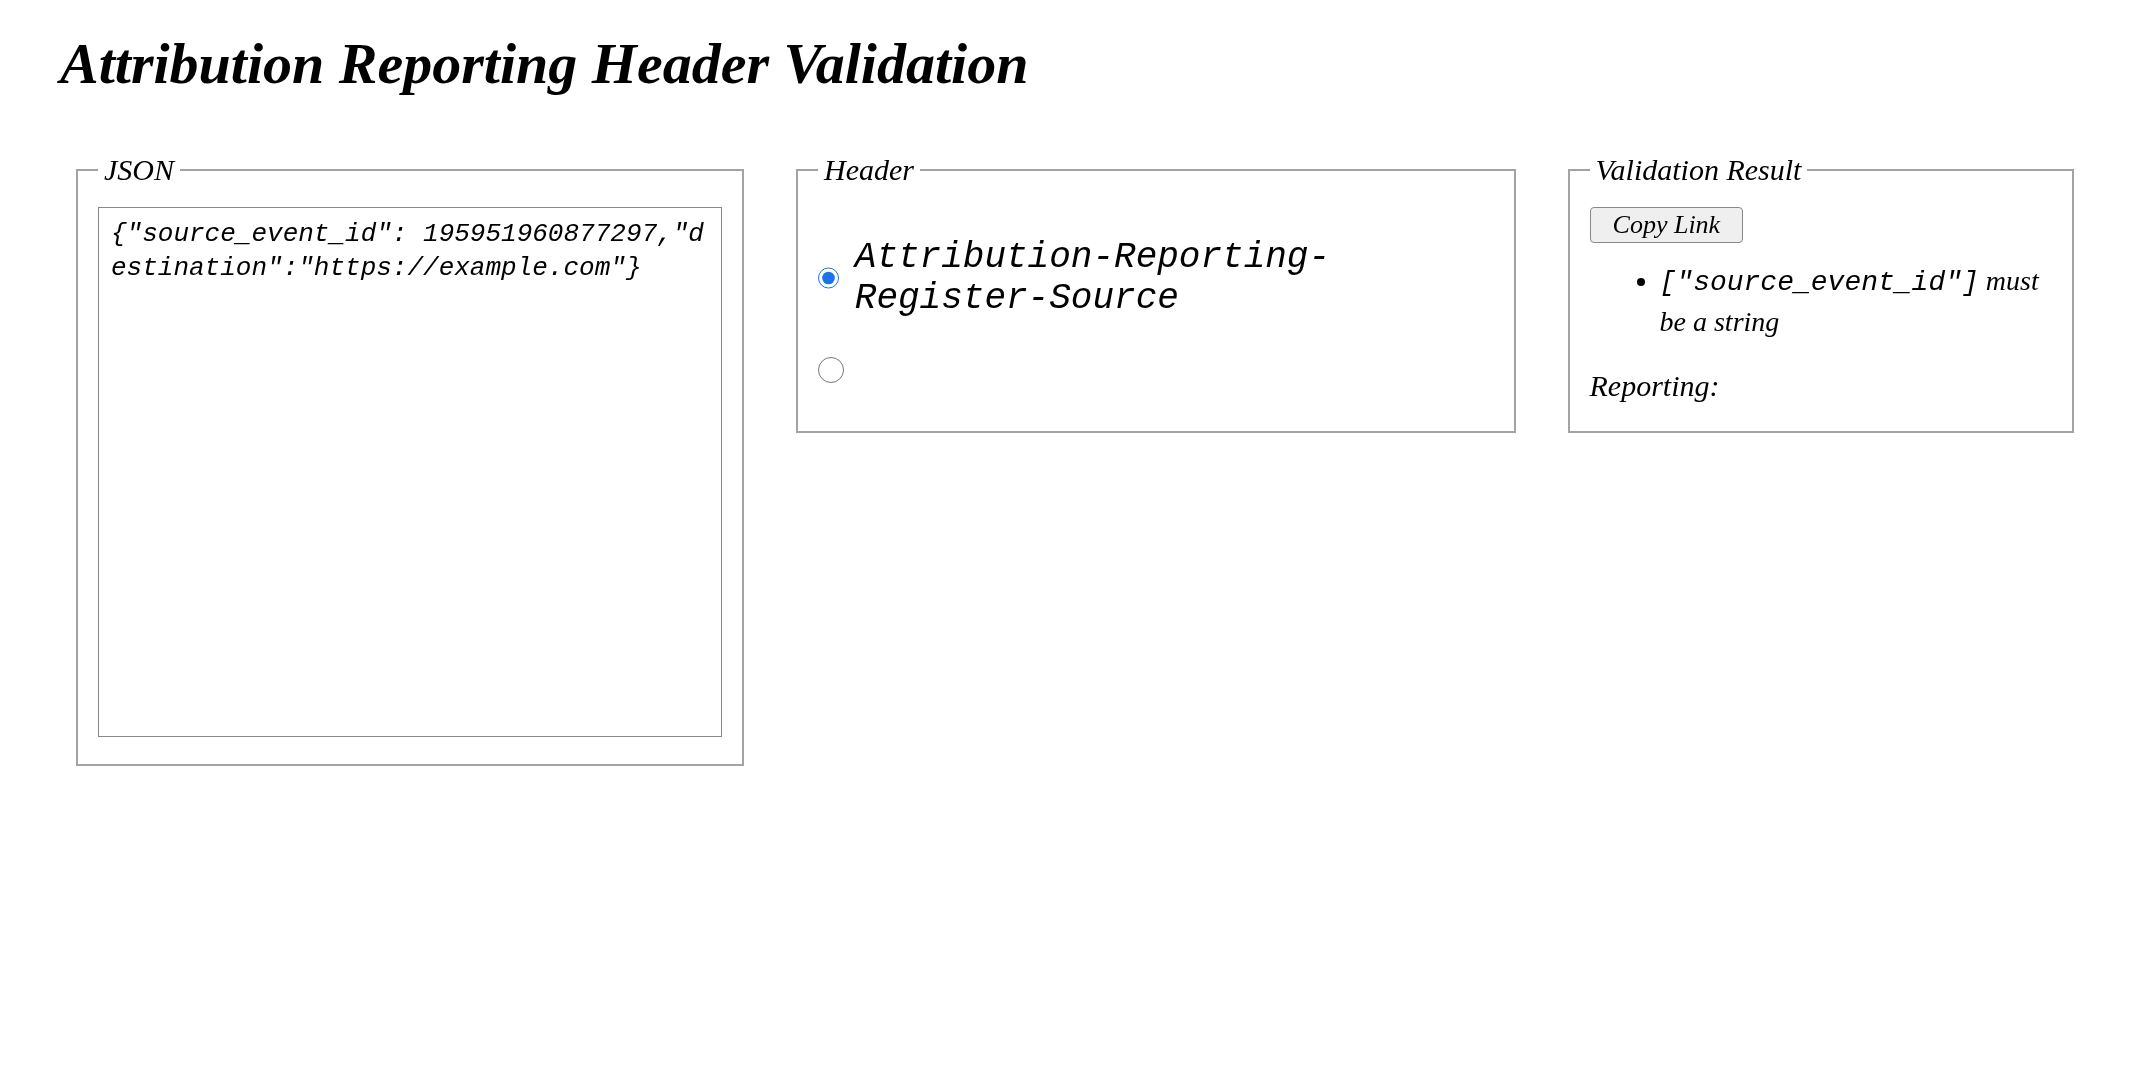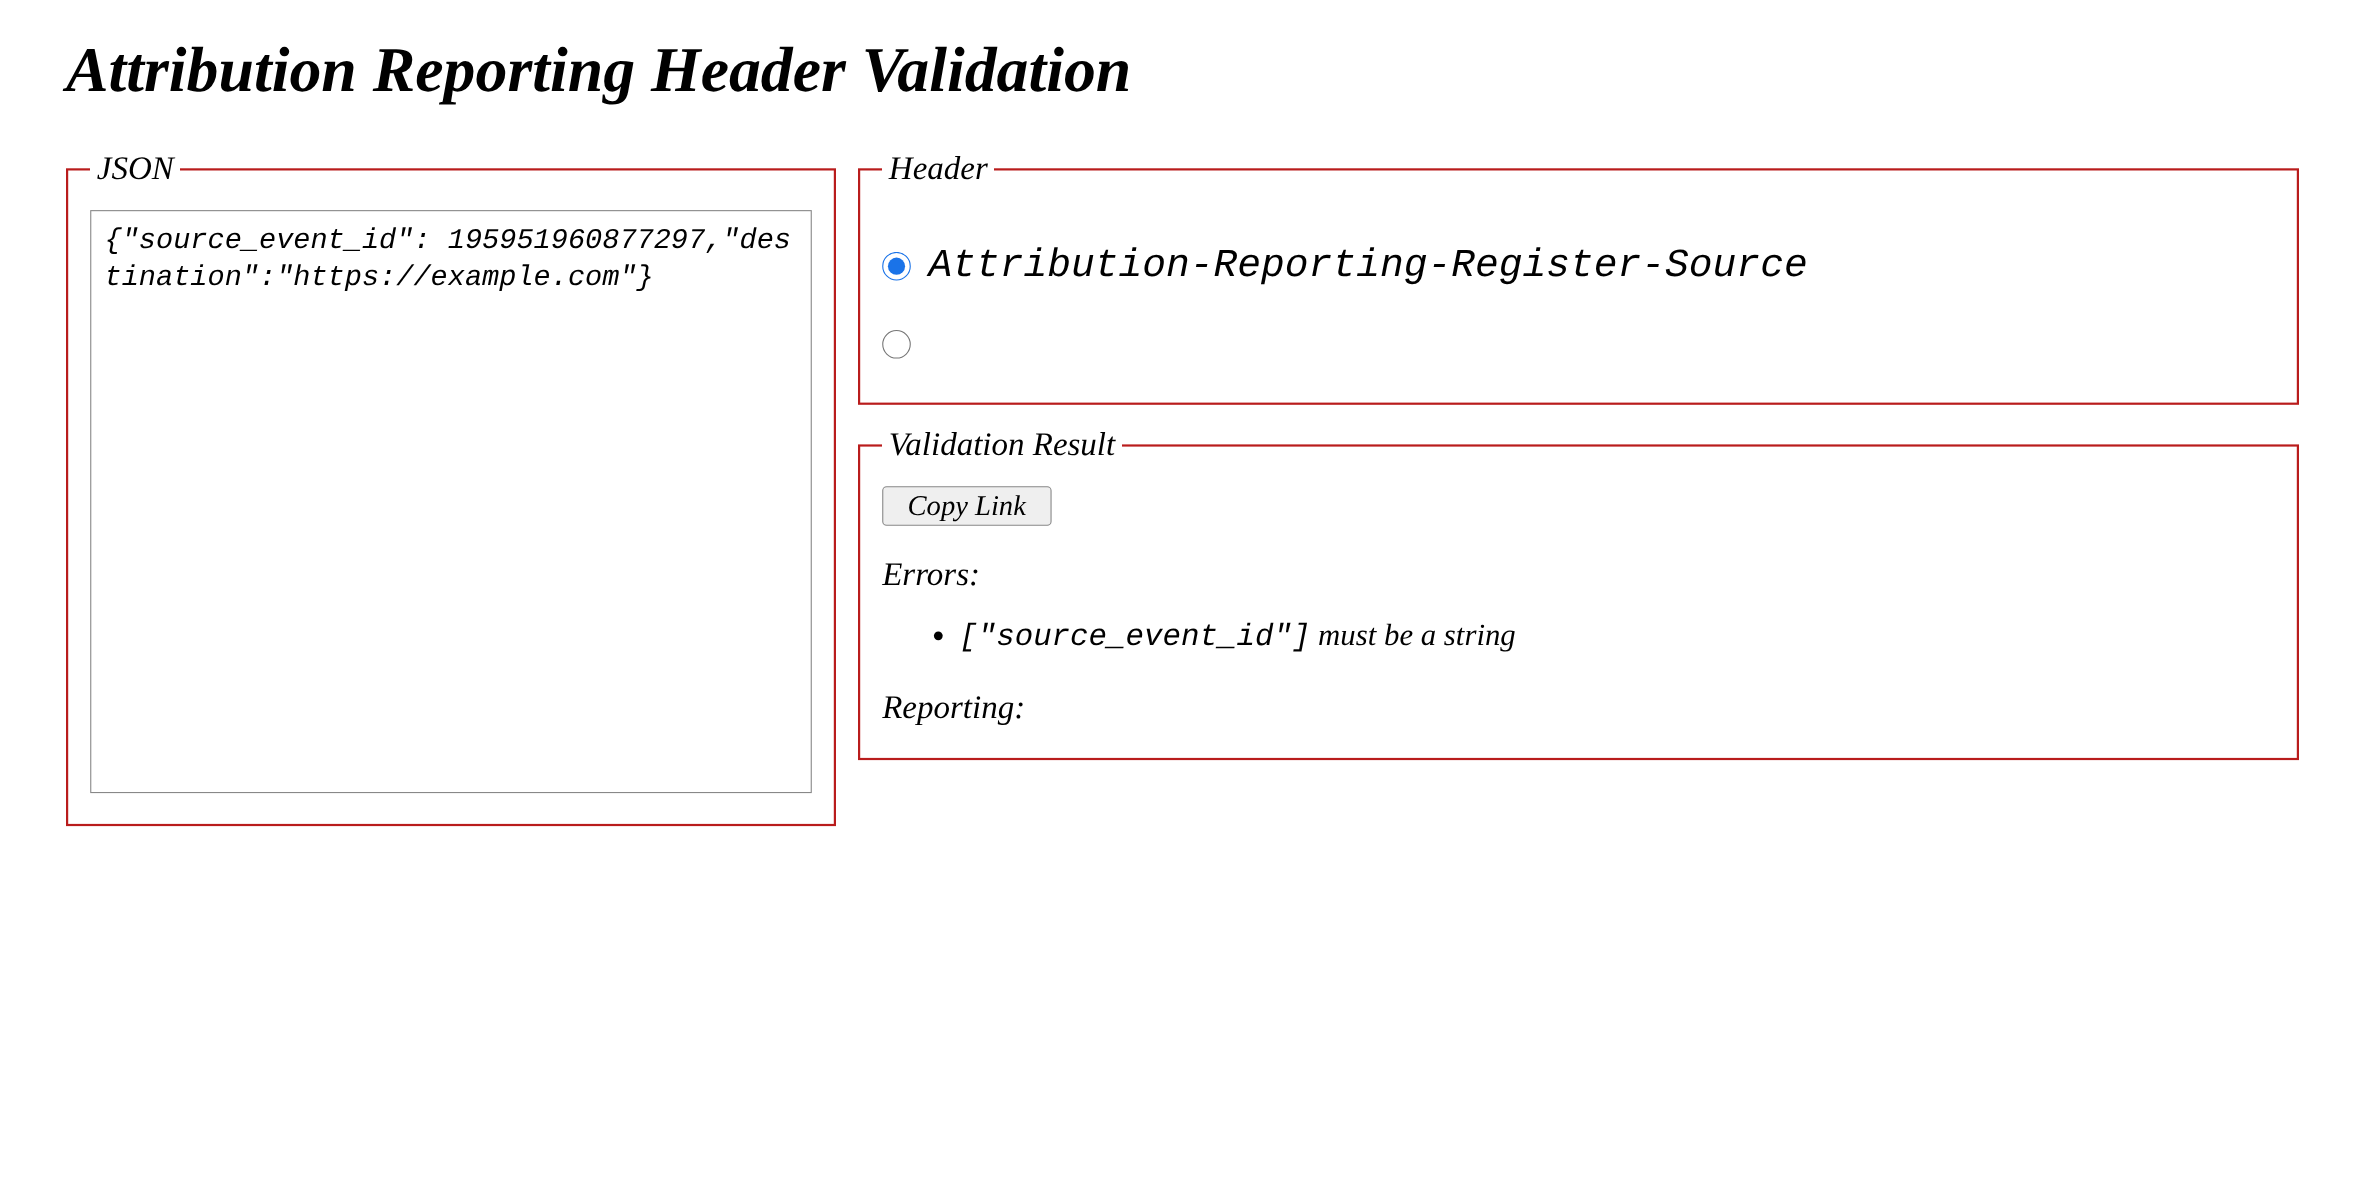--- a/index.html
+++ b/index.html
@@ -24,27 +24,27 @@
       display: flex;
       gap: 20px;
       align-items: flex-start;
     }
     .col-left {
       flex: 0 0 700px;
     }
     .col-right {
       flex: 1;
       display: flex;
-      flex-direction: column;
+      flex-direction: row;
       gap: 20px;
     }
     fieldset {
-      border: 2px solid #b91c1c;
+      border: 2px solid #a3a3a3;
       padding: 20px 20px;
-      margin: 0;
+      margin: 16px;
     }
     legend {
       padding: 0 6px;
       font-family: Georgia, 'Times New Roman', Times, serif;
       font-size: 30px;
     }
     .json-textarea {
       width: 100%;
       height: 530px;
       font-family: 'Courier New', Courier, monospace;
@@ -128,21 +128,20 @@
         <div class="radio-row">
           <input type="radio" name="header-type" style="">
         </div>
       </div>
     </fieldset>
 
     <fieldset>
       <legend>Validation Result</legend>
       <button class="copy-button">Copy Link</button>
 
-      <div class="result-section-label">Errors:</div>
 
       <ul class="result-list">
         <li>
           <span class="mono">["source_event_id"]</span><span> must be a string</span>
         </li>
       </ul>
 
       <div class="result-section-label">Reporting:</div>
     </fieldset>
   </div>

